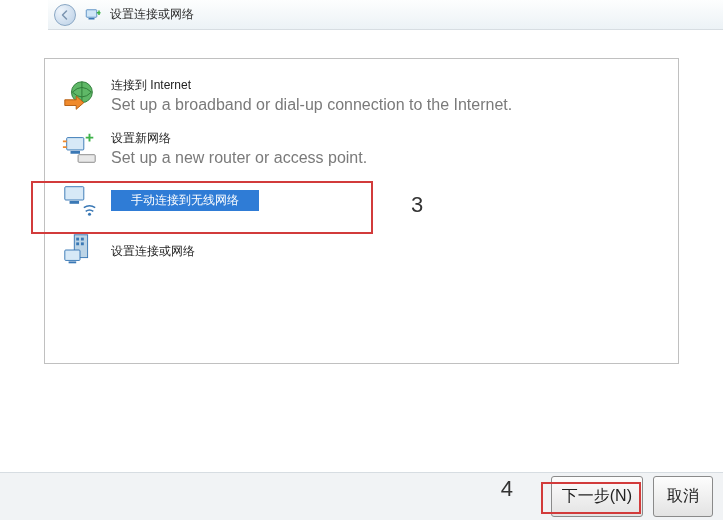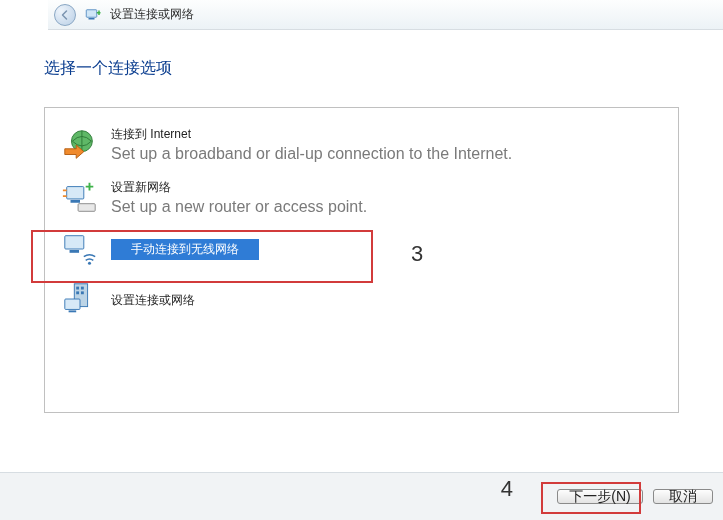--- a/index.html
+++ b/index.html
@@ -109,25 +109,25 @@
     border-top: 1px solid #d7dde2;
     background: #f1f3f5;
     display: flex;
     align-items: center;
     justify-content: flex-end;
     padding: 0 10px;
     gap: 10px;
   }
   .win-btn {
     min-width: 86px;
-    height: 15px;
+    height: 41px;
     border: 1px solid #8a8a8a;
     background: linear-gradient(#fdfdfd, #e3e3e3);
     border-radius: 3px;
-    font-size: 14px;
+    font-size: 16px;
     color: #222;
     display: flex; align-items: center; justify-content: center;
     padding: 0 10px;
   }
   .win-btn.cancel { min-width: 60px; }
 
   .callout-4-frame {
     position: absolute;
     border: 2px solid #d23b3b;
     pointer-events: none;
@@ -155,21 +155,20 @@
     <svg viewBox="0 0 24 24">
       <rect x="3" y="5" width="14" height="10" rx="1" fill="#cfe6f7" stroke="#3a78b5"></rect>
       <rect x="6" y="16" width="8" height="2" fill="#3a78b5"></rect>
       <path d="M17 9 l5 0 M20 6 l0 6" stroke="#3fb24a" stroke-width="2"></path>
     </svg>
   </div>
   <div class="title-text">设置连接或网络</div>
 </div>
 
 <div class="content">
-  <div class="heading">选择一个连接选项</div>
 
   <div class="options-panel">
 
     <div class="option-row">
       <div class="option-icon">
         <svg viewBox="0 0 40 40">
           <circle cx="22" cy="16" r="11" fill="#5fb867" stroke="#2e7a38"></circle>
           <path d="M12 16 Q22 6 32 16 M12 16 Q22 26 32 16 M22 5 L22 27" stroke="#2e7a38" fill="none"></path>
           <path d="M4 24 L16 24 L16 20 L24 27 L16 34 L16 30 L4 30 Z" fill="#f08a2c" stroke="#b55e12"></path>
         </svg>

